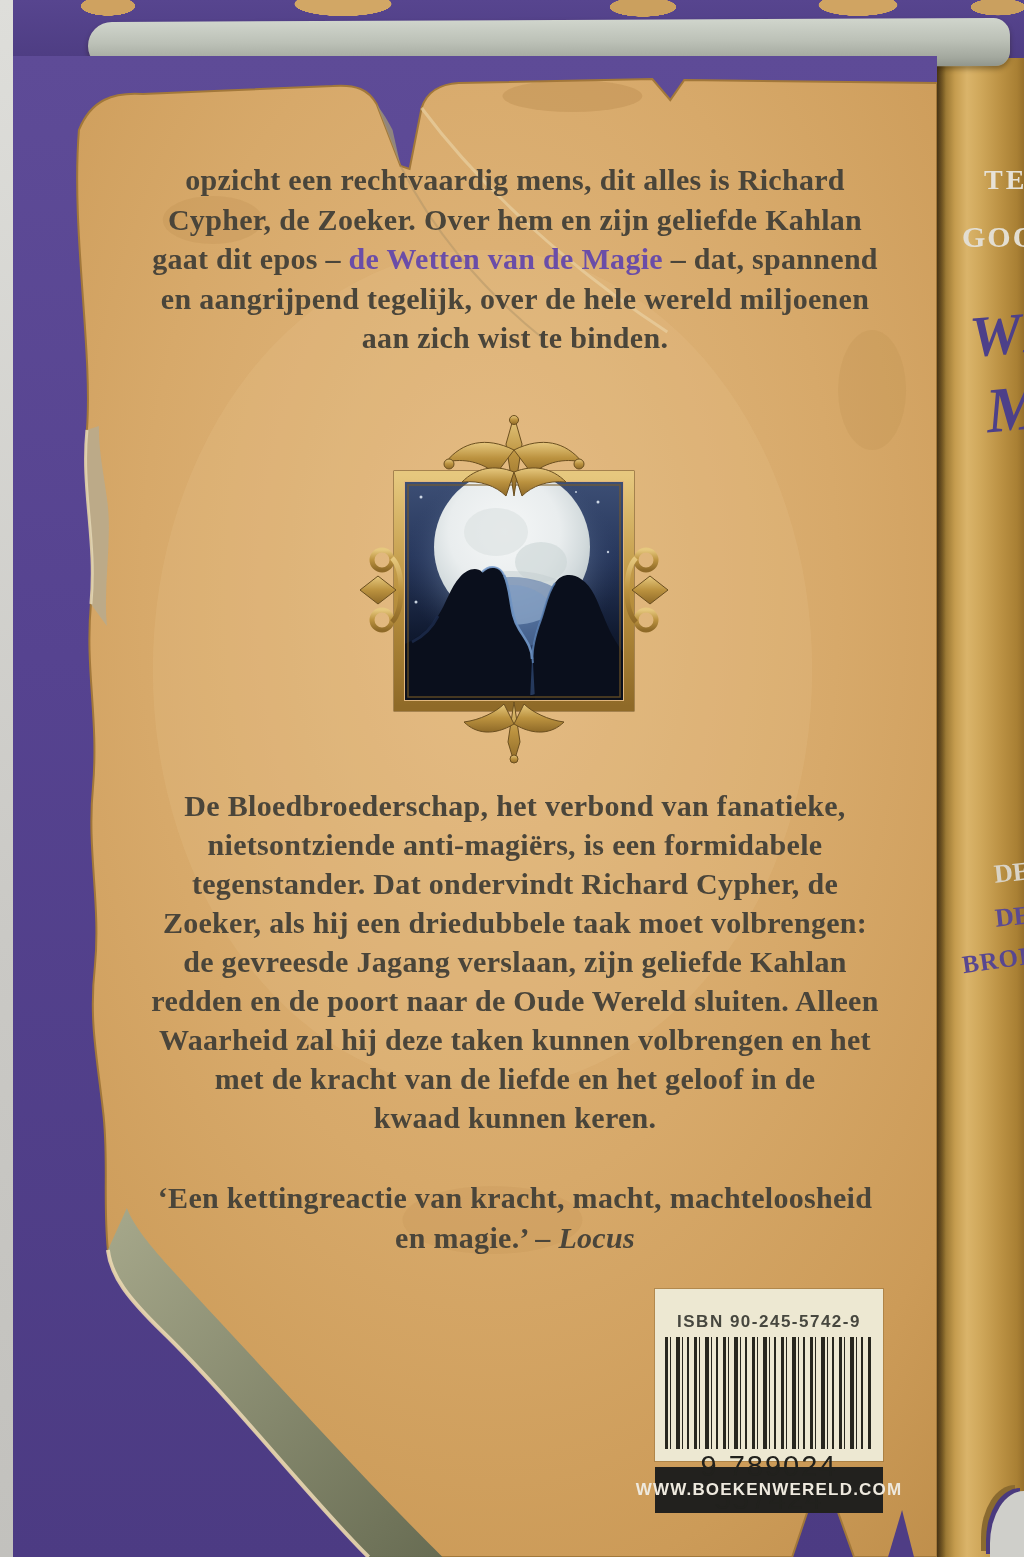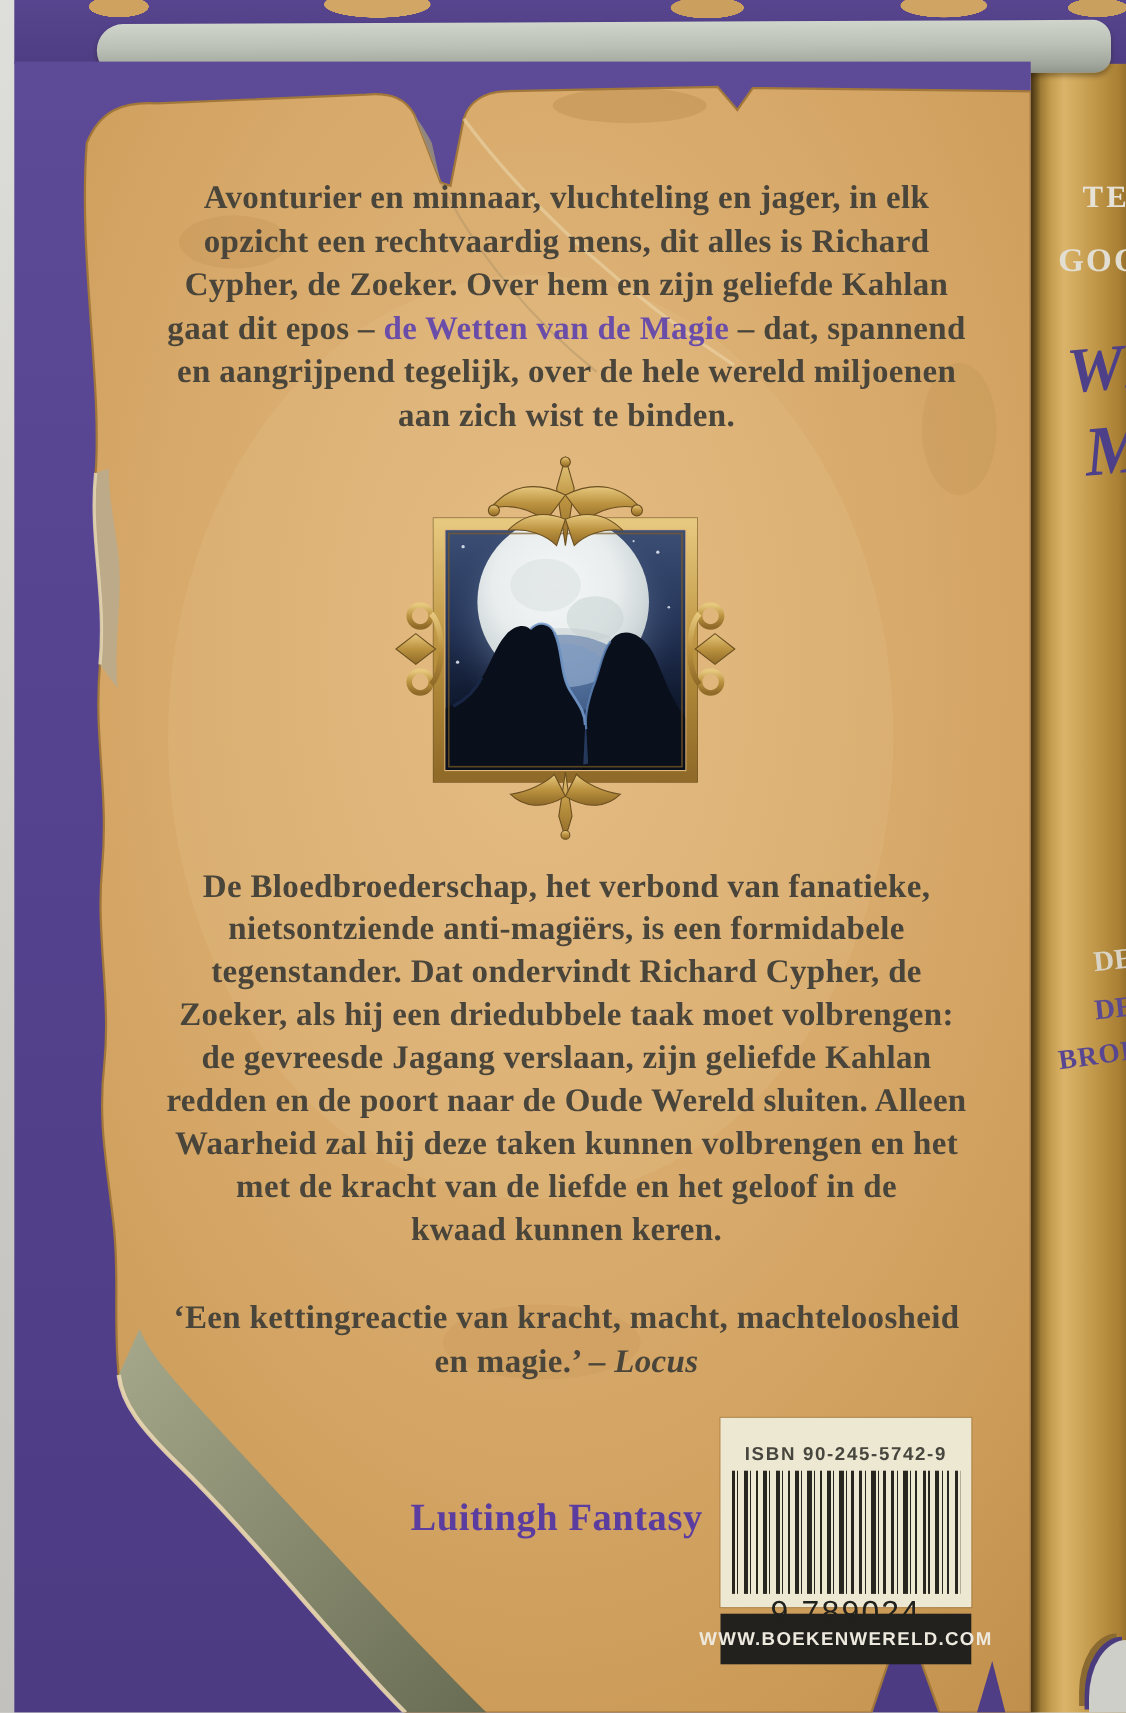--- a/index.html
+++ b/index.html
@@ -231,21 +231,20 @@
     </g>
     <g fill="url(#gGold)" stroke="#6b4f20" stroke-width="1">
       <path d="M 168 350 L 174 330 L 168 290 L 162 330 Z"></path>
         <circle cx="168" cy="347" r="4"></circle>
       <path d="M 168 312 C 148 324 130 322 118 310 C 134 308 150 300 158 292 Z"></path>
       <path d="M 168 312 C 188 324 206 322 218 310 C 202 308 186 300 178 292 Z"></path>
     </g>
   </svg>
 
   <div class="syn p1">
-    <div class="line">Avonturier en minnaar, vluchteling en jager, in elk</div>
     <div class="line">opzicht een rechtvaardig mens, dit alles is Richard</div>
     <div class="line">Cypher, de Zoeker. Over hem en zijn geliefde Kahlan</div>
     <div class="line"><span>gaat dit epos – </span><span class="highlight">de Wetten van de Magie</span><span> – dat, spannend</span></div>
     <div class="line">en aangrijpend tegelijk, over de hele wereld miljoenen</div>
     <div class="line">aan zich wist te binden.</div>
   </div>
 
   <div class="syn p2">
     <div class="line">De Bloedbroederschap, het verbond van fanatieke,</div>
     <div class="line">nietsontziende anti-magiërs, is een formidabele</div>
@@ -256,21 +255,20 @@
     <div class="line">Waarheid zal hij deze taken kunnen volbrengen en het</div>
     <div class="line">met de kracht van de liefde en het geloof in de</div>
     <div class="line">kwaad kunnen keren.</div>
   </div>
 
   <div class="syn quote">
     <div class="line">‘Een kettingreactie van kracht, macht, machteloosheid</div>
     <div class="line"><span>en magie.’ – </span><span class="review-source">Locus</span></div>
   </div>
 
-  <div class="publisher">Luitingh Fantasy</div>
 
   <div class="barcode-panel">
     <div class="bc-label">
       <div class="bc-isbn">ISBN 90-245-5742-9</div>
       <div class="bc-bars"></div>
       <div class="bc-num">9 789024 557424</div>
     </div>
     <div class="bc-site">WWW.BOEKENWERELD.COM</div>
   </div>
 

